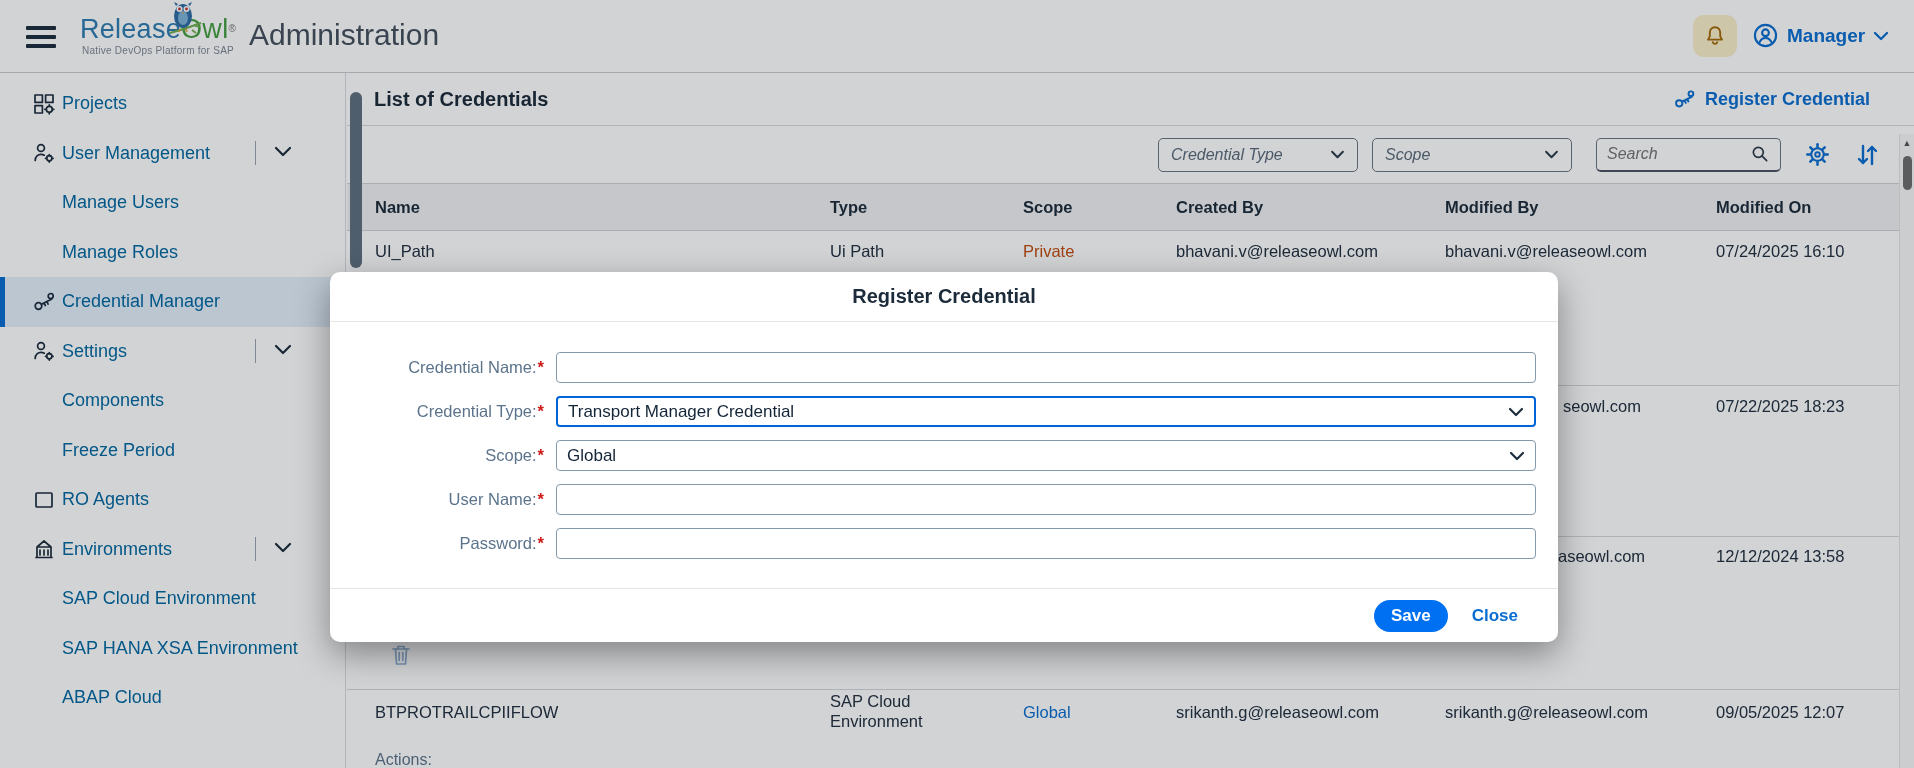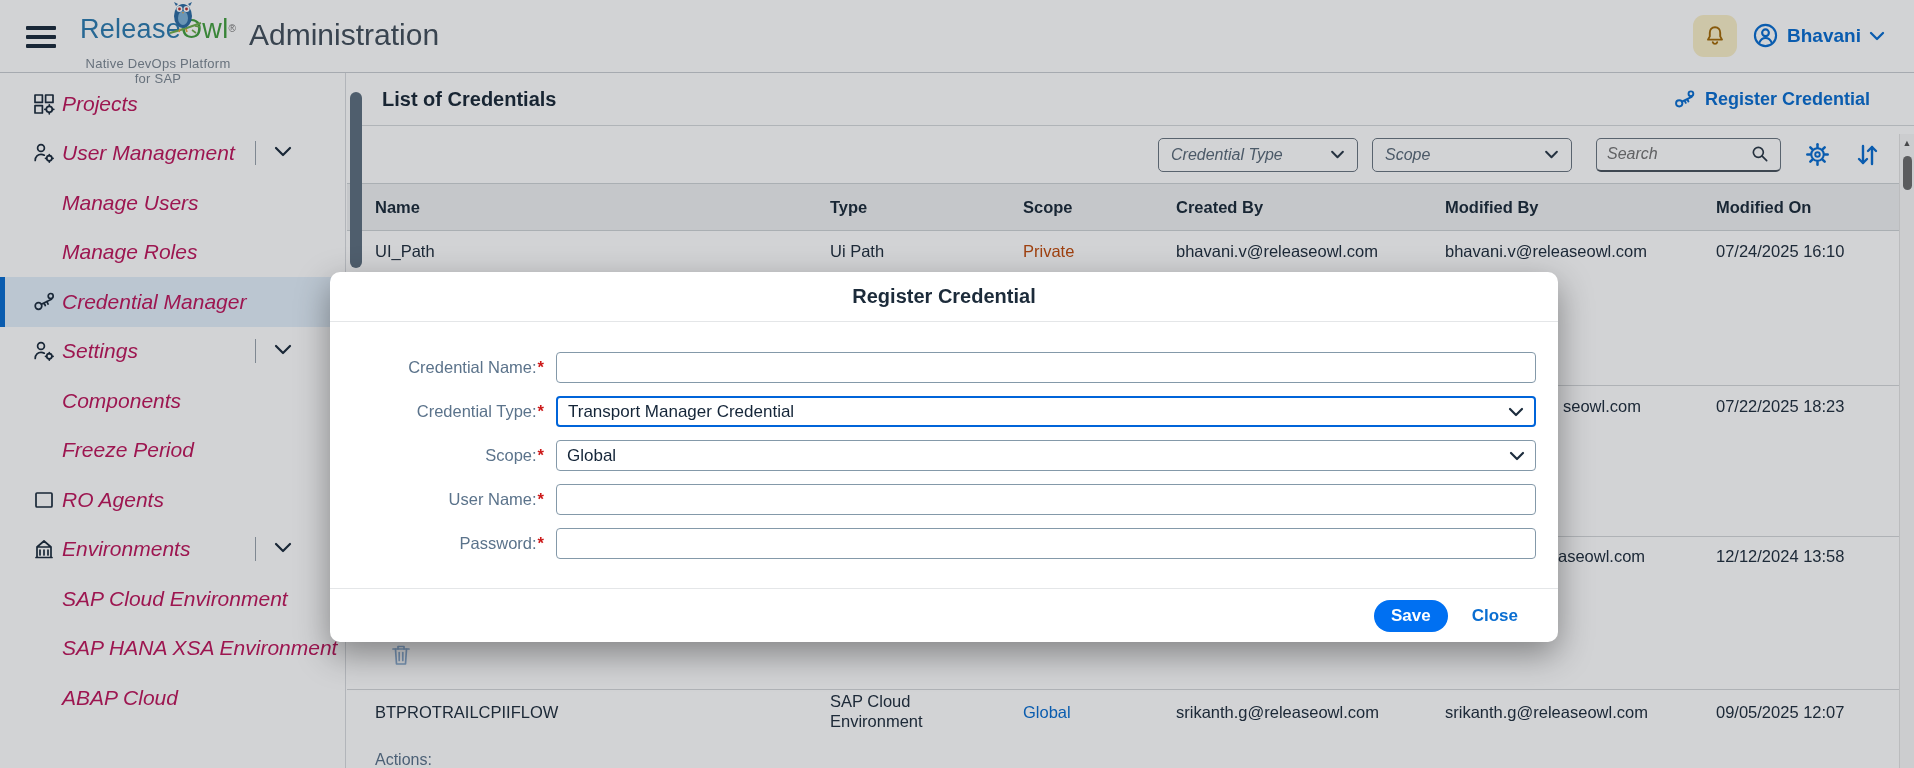--- a/index.html
+++ b/index.html
@@ -10,48 +10,48 @@
   
   .topbar { position:absolute; top:0; left:0; right:0; height:73px; background:#fff;
             border-bottom:1px solid #c9cdd2; display:flex; align-items:center; z-index:2; }
   .hamburger { position:absolute; left:26px; top:26px; width:30px; height:22px; cursor:pointer; }
   .hamburger span { display:block; height:3.5px; background:#1d2d3e; border-radius:1px; margin-bottom:5.5px; }
   .logo { position:absolute; left:78px; top:10px; width:160px; text-align:center; cursor:pointer; }
   .logo-line { font-size:27px; font-weight:500; letter-spacing:.3px; line-height:30px; margin-top:4px; }
   .logo-release { color:#2e7cb0; }
   .logo-owl { color:#44a03f; }
   .logo-reg { font-size:10px; color:#777; vertical-align:top; }
-  .logo-tag { font-size:13px; color:#7d8893; letter-spacing:.25px; margin-top:12px; }
+  .logo-tag { font-size:10px; color:#7d8893; letter-spacing:.25px; margin-top:1px; }
   .owl-svg { position:absolute; left:88px; top:-12px; }
   .app-title { position:absolute; left:249px; top:18px; font-size:30px; font-weight:500; color:#44505c; }
   .bell-btn { position:absolute; left:1693px; top:15px; width:44px; height:42px; background:#f9efc8;
               border-radius:11px; display:flex; align-items:center; justify-content:center; cursor:pointer; }
   .user-menu { position:absolute; left:1752px; top:22px; display:flex; align-items:center; gap:8px; cursor:pointer; }
   .user-name { color:#0a6ed1; font-size:19px; font-weight:700; }
 
   
   .sidebar { position:absolute; top:73px; left:0; width:346px; bottom:0; background:#fff;
              border-right:1px solid #d8dbde; z-index:1; padding-top:6px; }
   .side-item { position:relative; height:49.5px; display:flex; align-items:center; cursor:pointer;
-               color:#be185d; font-size:21px;font-style:italic; }
+               color:#0369a1; font-size:18px; }
   .side-item .s-icon { position:absolute; left:32px; width:24px; height:24px; }
   .side-item .s-label { position:absolute; left:62px; white-space:nowrap; }
   .side-item .s-sep { position:absolute; left:255px; width:1px; height:24px; background:#9aa4ad; }
   .side-item .s-chev { position:absolute; left:274px; top:17px; }
   .side-item.selected { background:#e3effb; }
   .side-item.selected::before { content:""; position:absolute; left:0; top:0; bottom:0; width:5px; background:#0a6ed1; }
   .stroke-ic { stroke:#1d2d3e; fill:none; stroke-width:1.7; stroke-linecap:round; stroke-linejoin:round; }
 
   
   .left-thumb { position:absolute; left:350px; top:92px; width:12px; height:176px; background:#5f7080;
                 border-radius:7px; z-index:3; }
 
   
   .content { position:absolute; top:73px; left:347px; right:0; bottom:0; background:#fff; z-index:1; }
-  .titlebar { position:absolute; top:0; left:8px; right:0; height:53px; border-bottom:1px solid #d6d9dc;
+  .titlebar { position:absolute; top:0; left:0; right:0; height:53px; border-bottom:1px solid #d6d9dc;
               display:flex; align-items:center; }
   .page-title { margin-left:27px; font-size:20px; font-weight:700; color:#1b2a39; }
   .register-link { position:absolute; right:44px; display:flex; align-items:center; gap:9px;
                    color:#0a6ed1; font-size:18px; font-weight:600; cursor:pointer; }
 
   .toolbar { position:absolute; top:53px; left:0; right:0; height:57px; display:flex; align-items:center;
              justify-content:flex-end; padding-right:34px; gap:24px; }
   .f-select { width:200px; height:34px; border:1px solid #6b7681; border-radius:5px; display:flex;
               align-items:center; padding:0 12px; cursor:pointer; background:#fff; }
   .f-select + .f-select { margin-left:-10px; }
@@ -151,21 +151,21 @@
         <path d="M12 3.2 C8.6 3.2 6.8 5.8 6.8 8.8 V12.4 L5 15.6 H19 L17.2 12.4 V8.8 C17.2 5.8 15.4 3.2 12 3.2 Z" fill="none" stroke="#a36a08" stroke-width="1.9" stroke-linejoin="round"></path>
         <path d="M9.8 18.2 a2.3 2.3 0 0 0 4.4 0" fill="none" stroke="#a36a08" stroke-width="1.9" stroke-linecap="round"></path>
       </svg>
     </div>
     <div class="user-menu">
       <svg width="27" height="27" viewBox="0 0 24 24">
         <circle cx="12" cy="12" r="9.4" fill="none" stroke="#0a6ed1" stroke-width="1.9"></circle>
         <circle cx="12" cy="9.6" r="3" fill="none" stroke="#0a6ed1" stroke-width="1.9"></circle>
         <path d="M6.6 18.2 c1.2-3 3.4-4 5.4-4 s4.2 1 5.4 4" fill="none" stroke="#0a6ed1" stroke-width="1.9" stroke-linecap="round"></path>
       </svg>
-      <span class="user-name">Bhavani</span>
+      <span class="user-name">Manager</span>
       <svg width="16" height="10" viewBox="0 0 16 10">
         <polyline points="2,2 8,8 14,2" fill="none" stroke="#0a6ed1" stroke-width="2.3" stroke-linecap="round" stroke-linejoin="round"></polyline>
       </svg>
     </div>
   </div>
 
   <div class="sidebar">
 
     <div class="side-item">
       <svg class="s-icon" viewBox="0 0 24 24">

